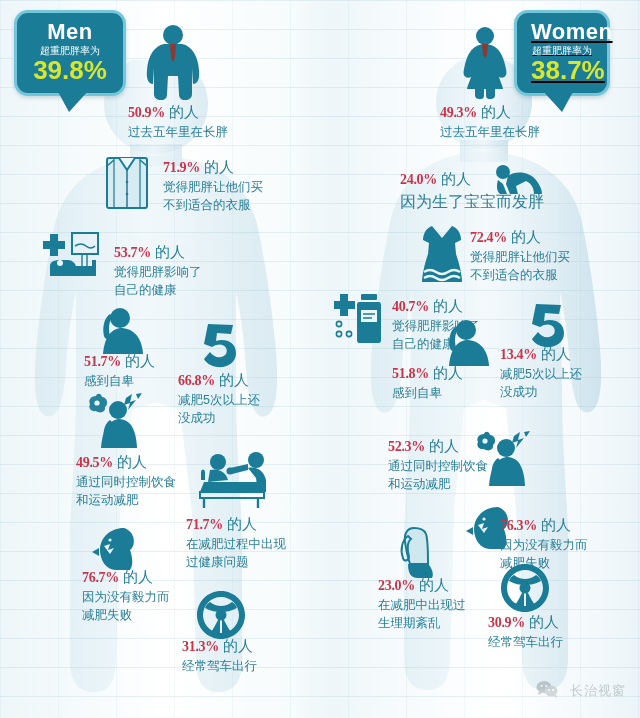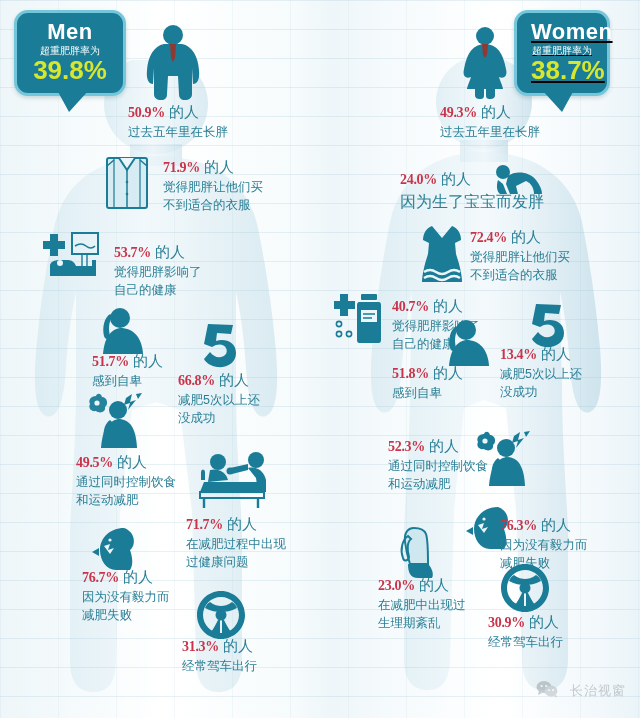--- a/index.html
+++ b/index.html
@@ -244,21 +244,21 @@
 自己的健康</div>
   </div>
 
   <div class="icon" style="left:94px; top:306px; width:52px; height:48px;">
     <svg width="52" height="48" viewBox="0 0 52 48" fill="#1a7c96">
       <circle cx="26" cy="12" r="10"></circle>
       <path d="M26 22 C40 22 48 32 49 48 L9 48 C10 36 14 24 26 22 Z"></path>
       <path d="M16 8 C10 12 8 22 10 30 C11 34 15 34 16 30 C14 22 15 14 19 11 Z"></path>
     </svg>
   </div>
-  <div class="stat" style="left:84px; top:352px;margin-left:8px;">
+  <div class="stat" style="left:84px; top:352px;">
     <span class="pct">51.7%</span><span class="suffix">的人</span>
     <div class="desc">感到自卑</div>
   </div>
 
   <div class="icon" style="left:200px; top:322px; width:40px; height:46px;">
     <svg width="40" height="46" viewBox="0 0 40 46" fill="#1a7c96">
       <path d="M8 2 L33 3 L31 12 L17 11 L16 19 C25 16 36 20 36 31
                C36 41 27 46 17 45 C11 44 6 41 4 37 L10 30
                C13 34 17 36 21 35 C26 34 28 30 26 26 C24 22 18 21 12 25
                L4 22 Z"></path>

